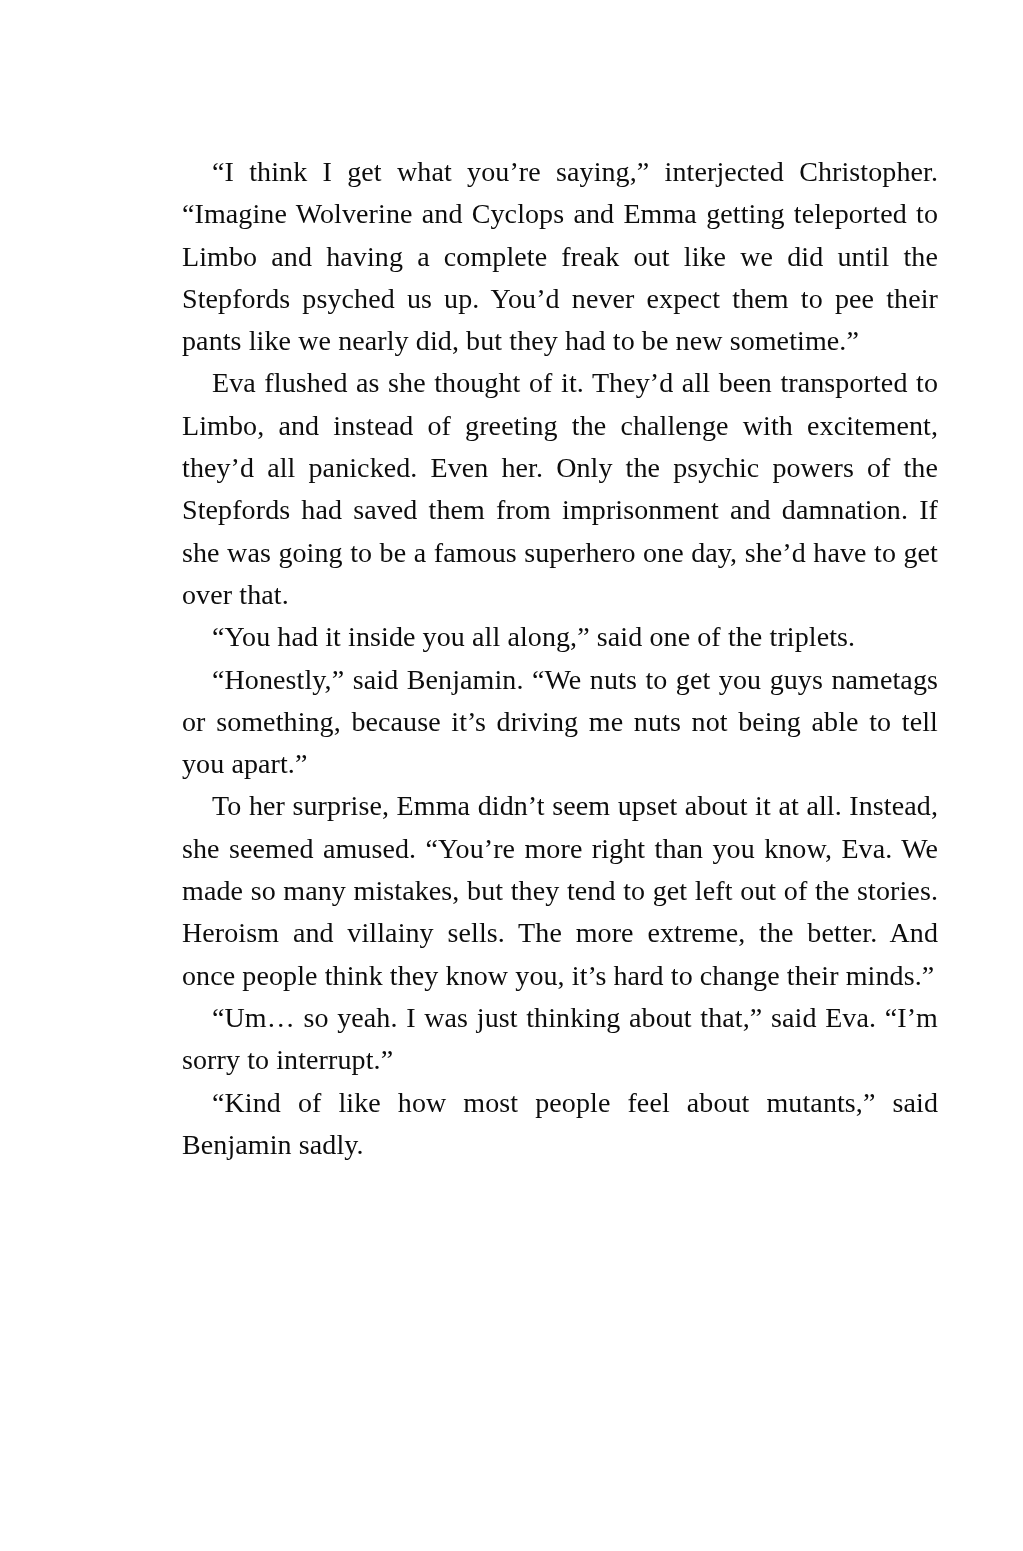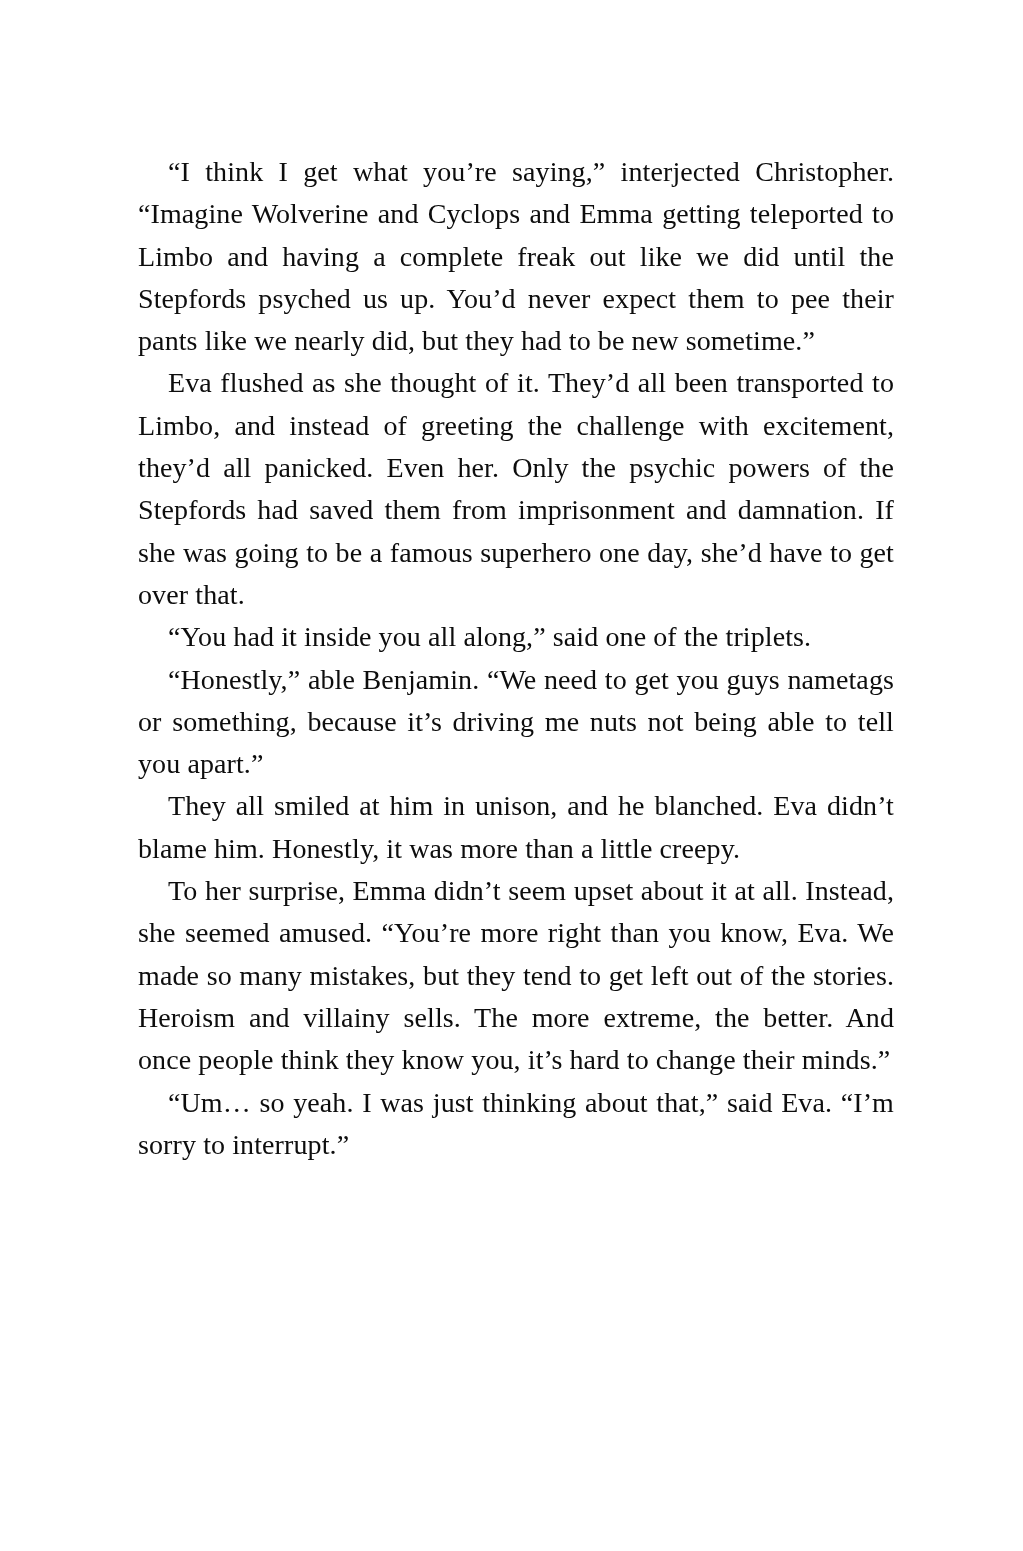--- a/index.html
+++ b/index.html
@@ -6,20 +6,21 @@
     margin: 0;
     padding: 0;
     background: #ffffff;
   }
   .page {
     position: relative;
     width: 896px;
     height: 1551px;
     background: #ffffff;
     overflow: hidden;
+    margin-left: 44px;
   }
   .text-block {
     position: absolute;
     left: 138px;
     top: 151px;
     width: 756px;
     font-family: "Liberation Serif", "DejaVu Serif", serif;
     font-size: 28px;
     line-height: 42.3px;
     color: #0d0d0d;
@@ -34,18 +35,18 @@
   }
 </style>
 </head>
 <body>
 
 <div class="page">
   <div class="text-block">
     <p>“I think I get what you’re saying,” interjected Christopher. “Imagine Wolverine and Cyclops and Emma getting teleported to Limbo and having a complete freak out like we did until the Stepfords psyched us up. You’d never expect them to pee their pants like we nearly did, but they had to be new sometime.”</p>
     <p>Eva flushed as she thought of it. They’d all been transported to Limbo, and instead of greeting the challenge with excitement, they’d all panicked. Even her. Only the psychic powers of the Stepfords had saved them from imprisonment and damnation. If she was going to be a famous superhero one day, she’d have to get over that.</p>
     <p>“You had it inside you all along,” said one of the triplets.</p>
-    <p>“Honestly,” able Benjamin. “We need to get you guys nametags or something, because it’s driving me nuts not being able to tell you apart.”</p>
-    <p>They all smiled at him in unison, and he blanched. Eva didn’t blame him. Honestly, it was more than a little creepy.</p>
+    <p>“Honestly,” said Benjamin. “We nuts to get you guys nametags or something, because it’s driving me nuts not being able to tell you apart.”</p>
     <p>To her surprise, Emma didn’t seem upset about it at all. Instead, she seemed amused. “You’re more right than you know, Eva. We made so many mistakes, but they tend to get left out of the stories. Heroism and villainy sells. The more extreme, the better. And once people think they know you, it’s hard to change their minds.”</p>
     <p>“Um… so yeah. I was just thinking about that,” said Eva. “I’m sorry to interrupt.”</p>
+    <p>“Kind of like how most people feel about mutants,” said Benjamin sadly.</p>
   </div>
 </div>
 
 </body></html>

